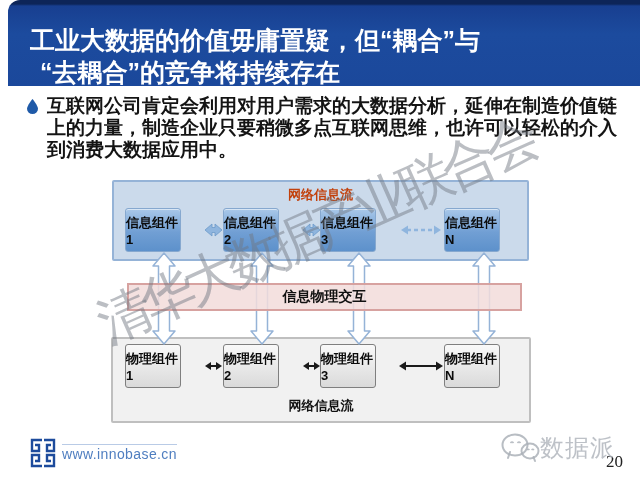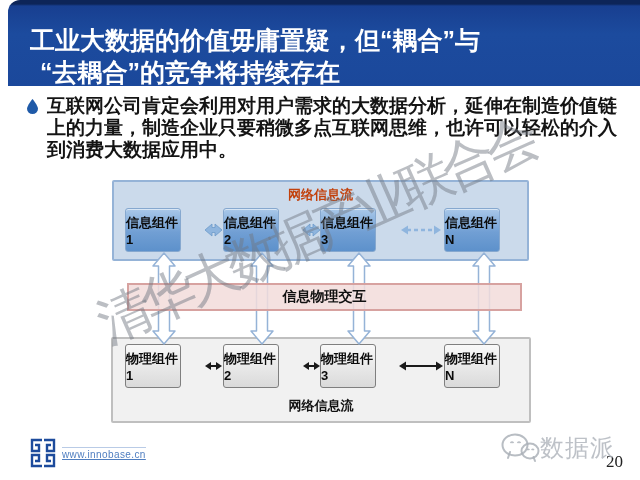--- a/index.html
+++ b/index.html
@@ -45,21 +45,21 @@
   .wm-diag{position:absolute;left:86px;top:294px;z-index:6;white-space:nowrap;
     font-size:54px;letter-spacing:-7px;color:rgba(112,120,130,.48);
     transform:rotate(-24deg);transform-origin:0 0;pointer-events:none;
     font-family:"Liberation Serif",serif;}
   .wm-brand{position:absolute;left:500px;top:432px;z-index:6;display:flex;align-items:center;
     color:rgba(172,178,185,.8);pointer-events:none;}
   .wm-brand .brand-text{font-size:24px;font-weight:500;letter-spacing:1px;}
   
   .footer-logo{position:absolute;left:30px;top:438px;display:flex;align-items:center;gap:6px;}
   .logo-text .l1{font-size:13px;font-weight:bold;color:#16418c;line-height:15px;}
-  .logo-text .l2{font-size:10px;color:#4f7ec0;letter-spacing:.4px;border-top:1px solid #b9cbe6;padding-top:1px;text-decoration:underline;}
+  .logo-text .l2{font-size:14px;color:#4f7ec0;letter-spacing:.4px;border-top:1px solid #b9cbe6;padding-top:1px;}
   .page-number{position:absolute;right:17px;top:452px;font-size:17px;color:#222;
     font-family:"Liberation Serif",serif;}
 </style>
 </head>
 <body>
 
 <div class="header">
   <div class="title">
     <div>工业大数据的价值毋庸置疑，但“耦合”与</div>
     <div class="line2">“去耦合”的竞争将持续存在</div>

